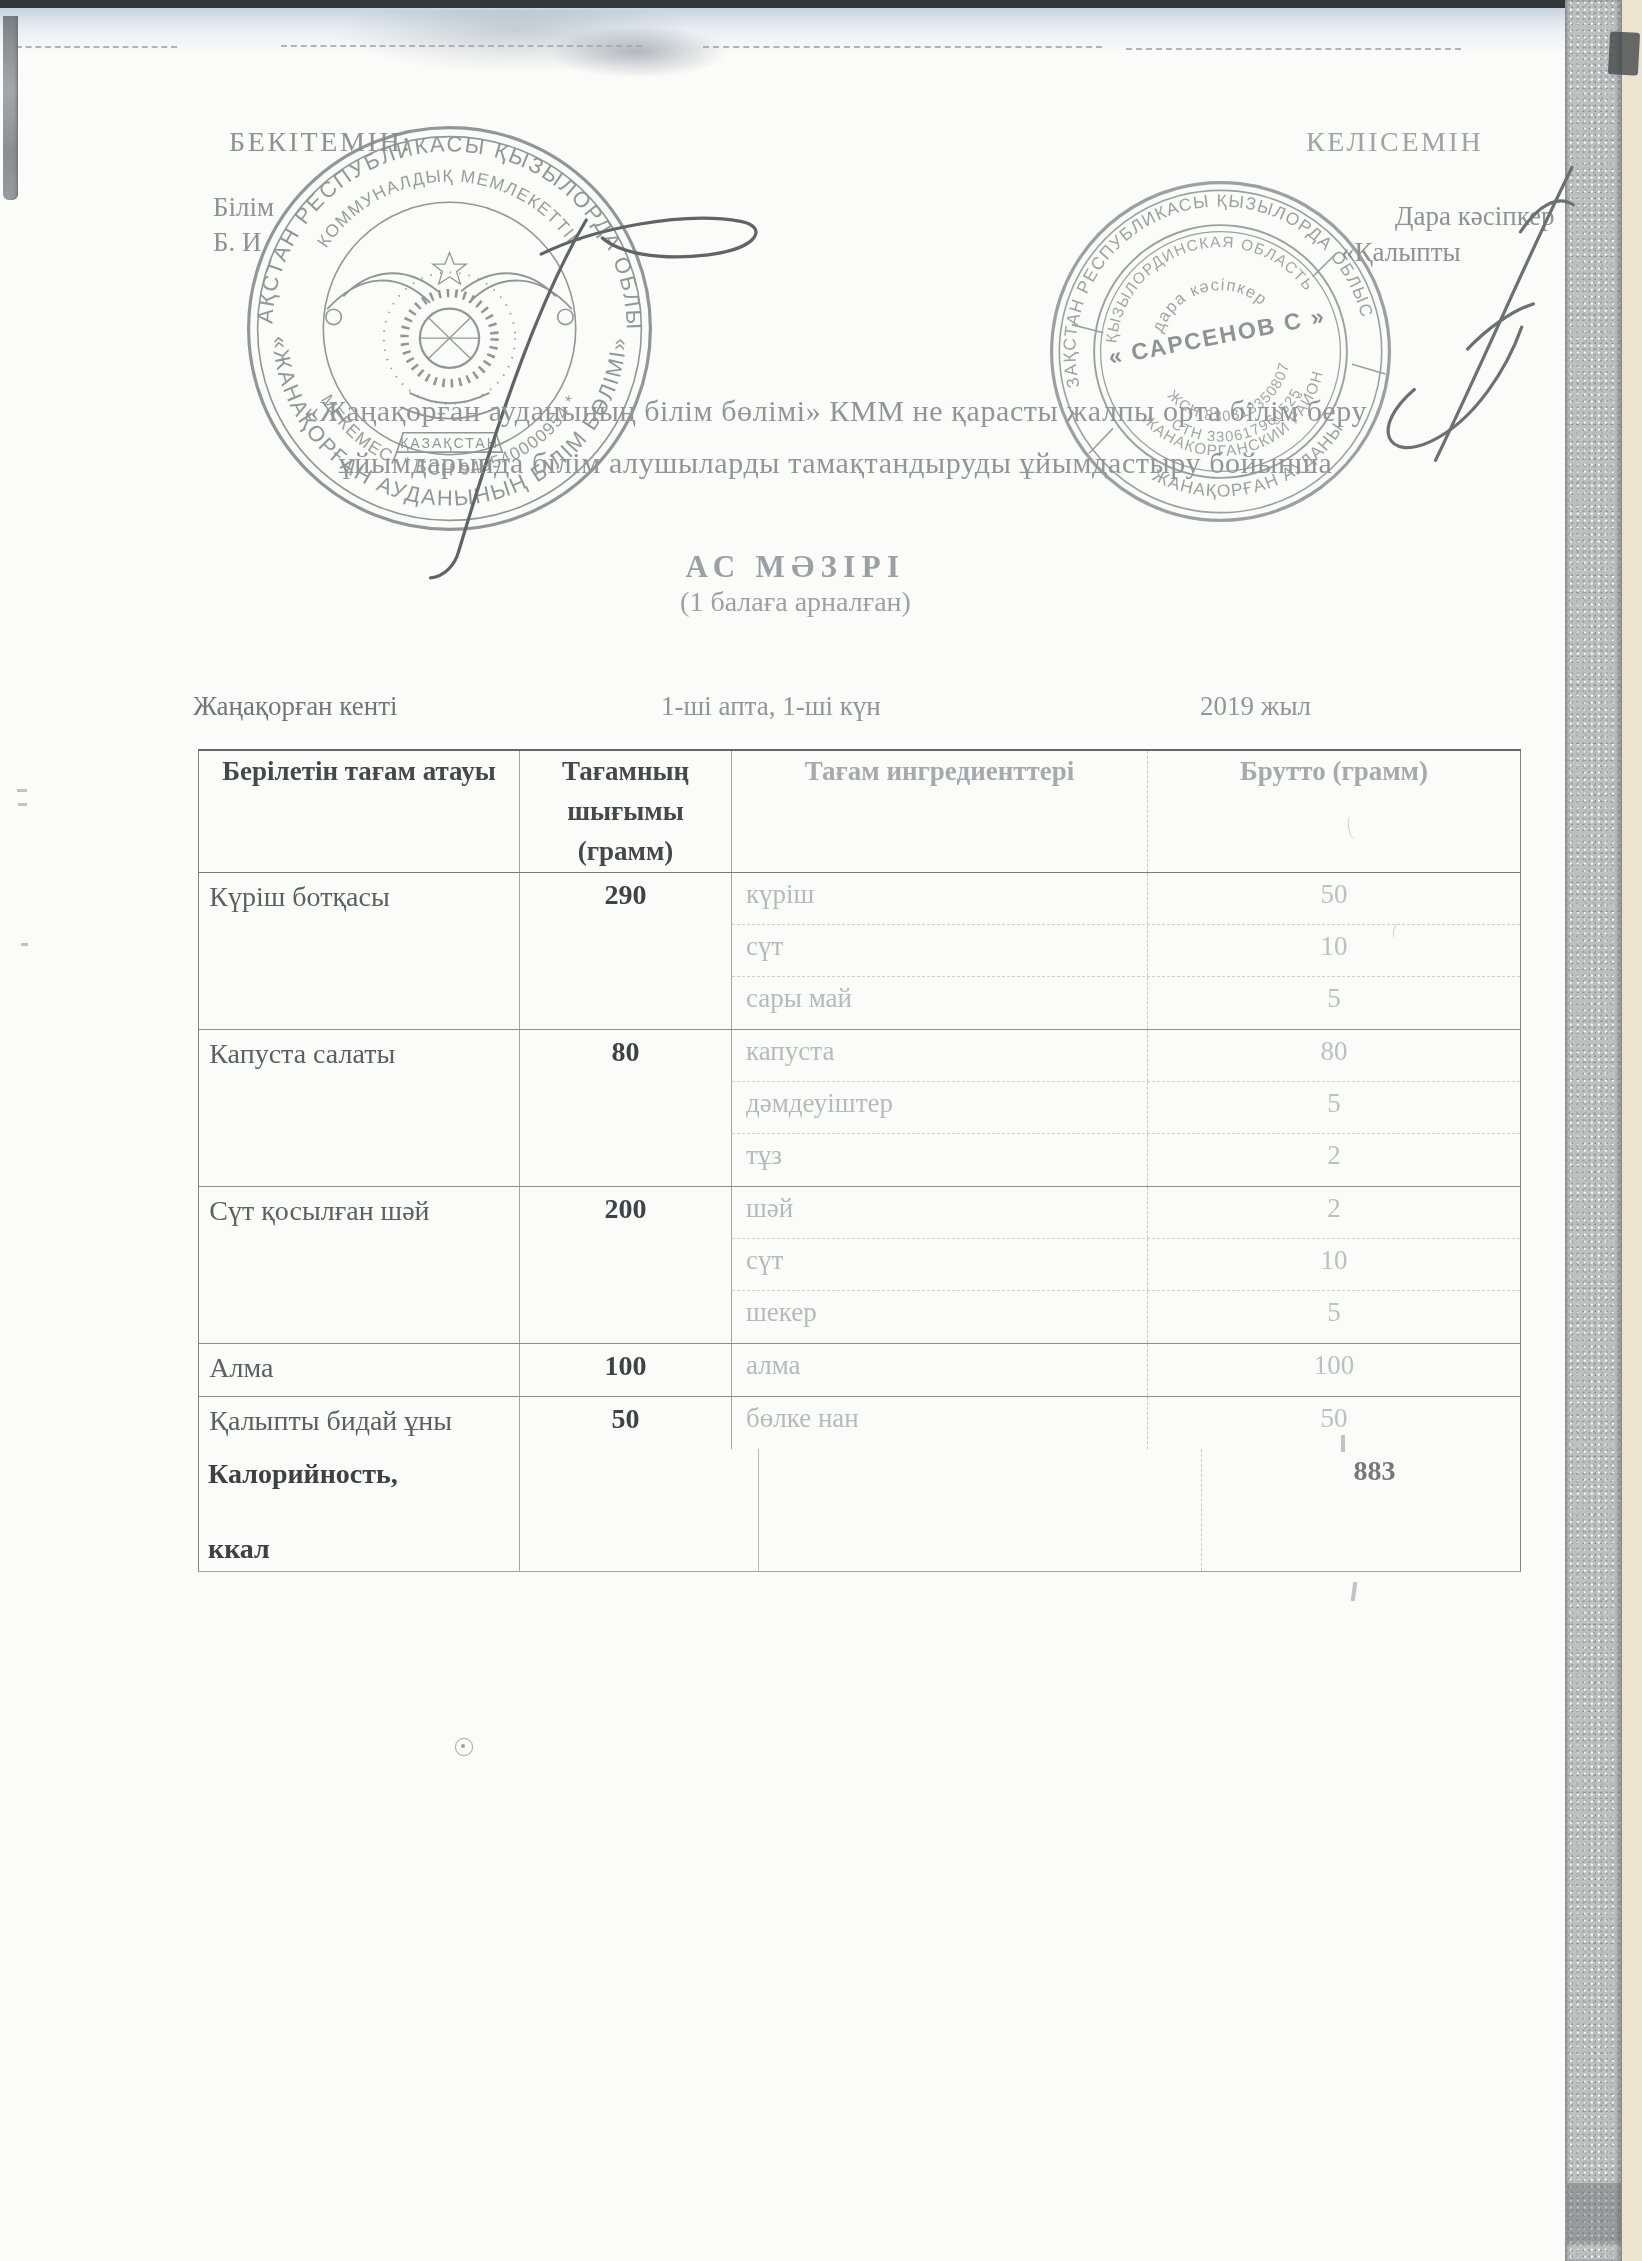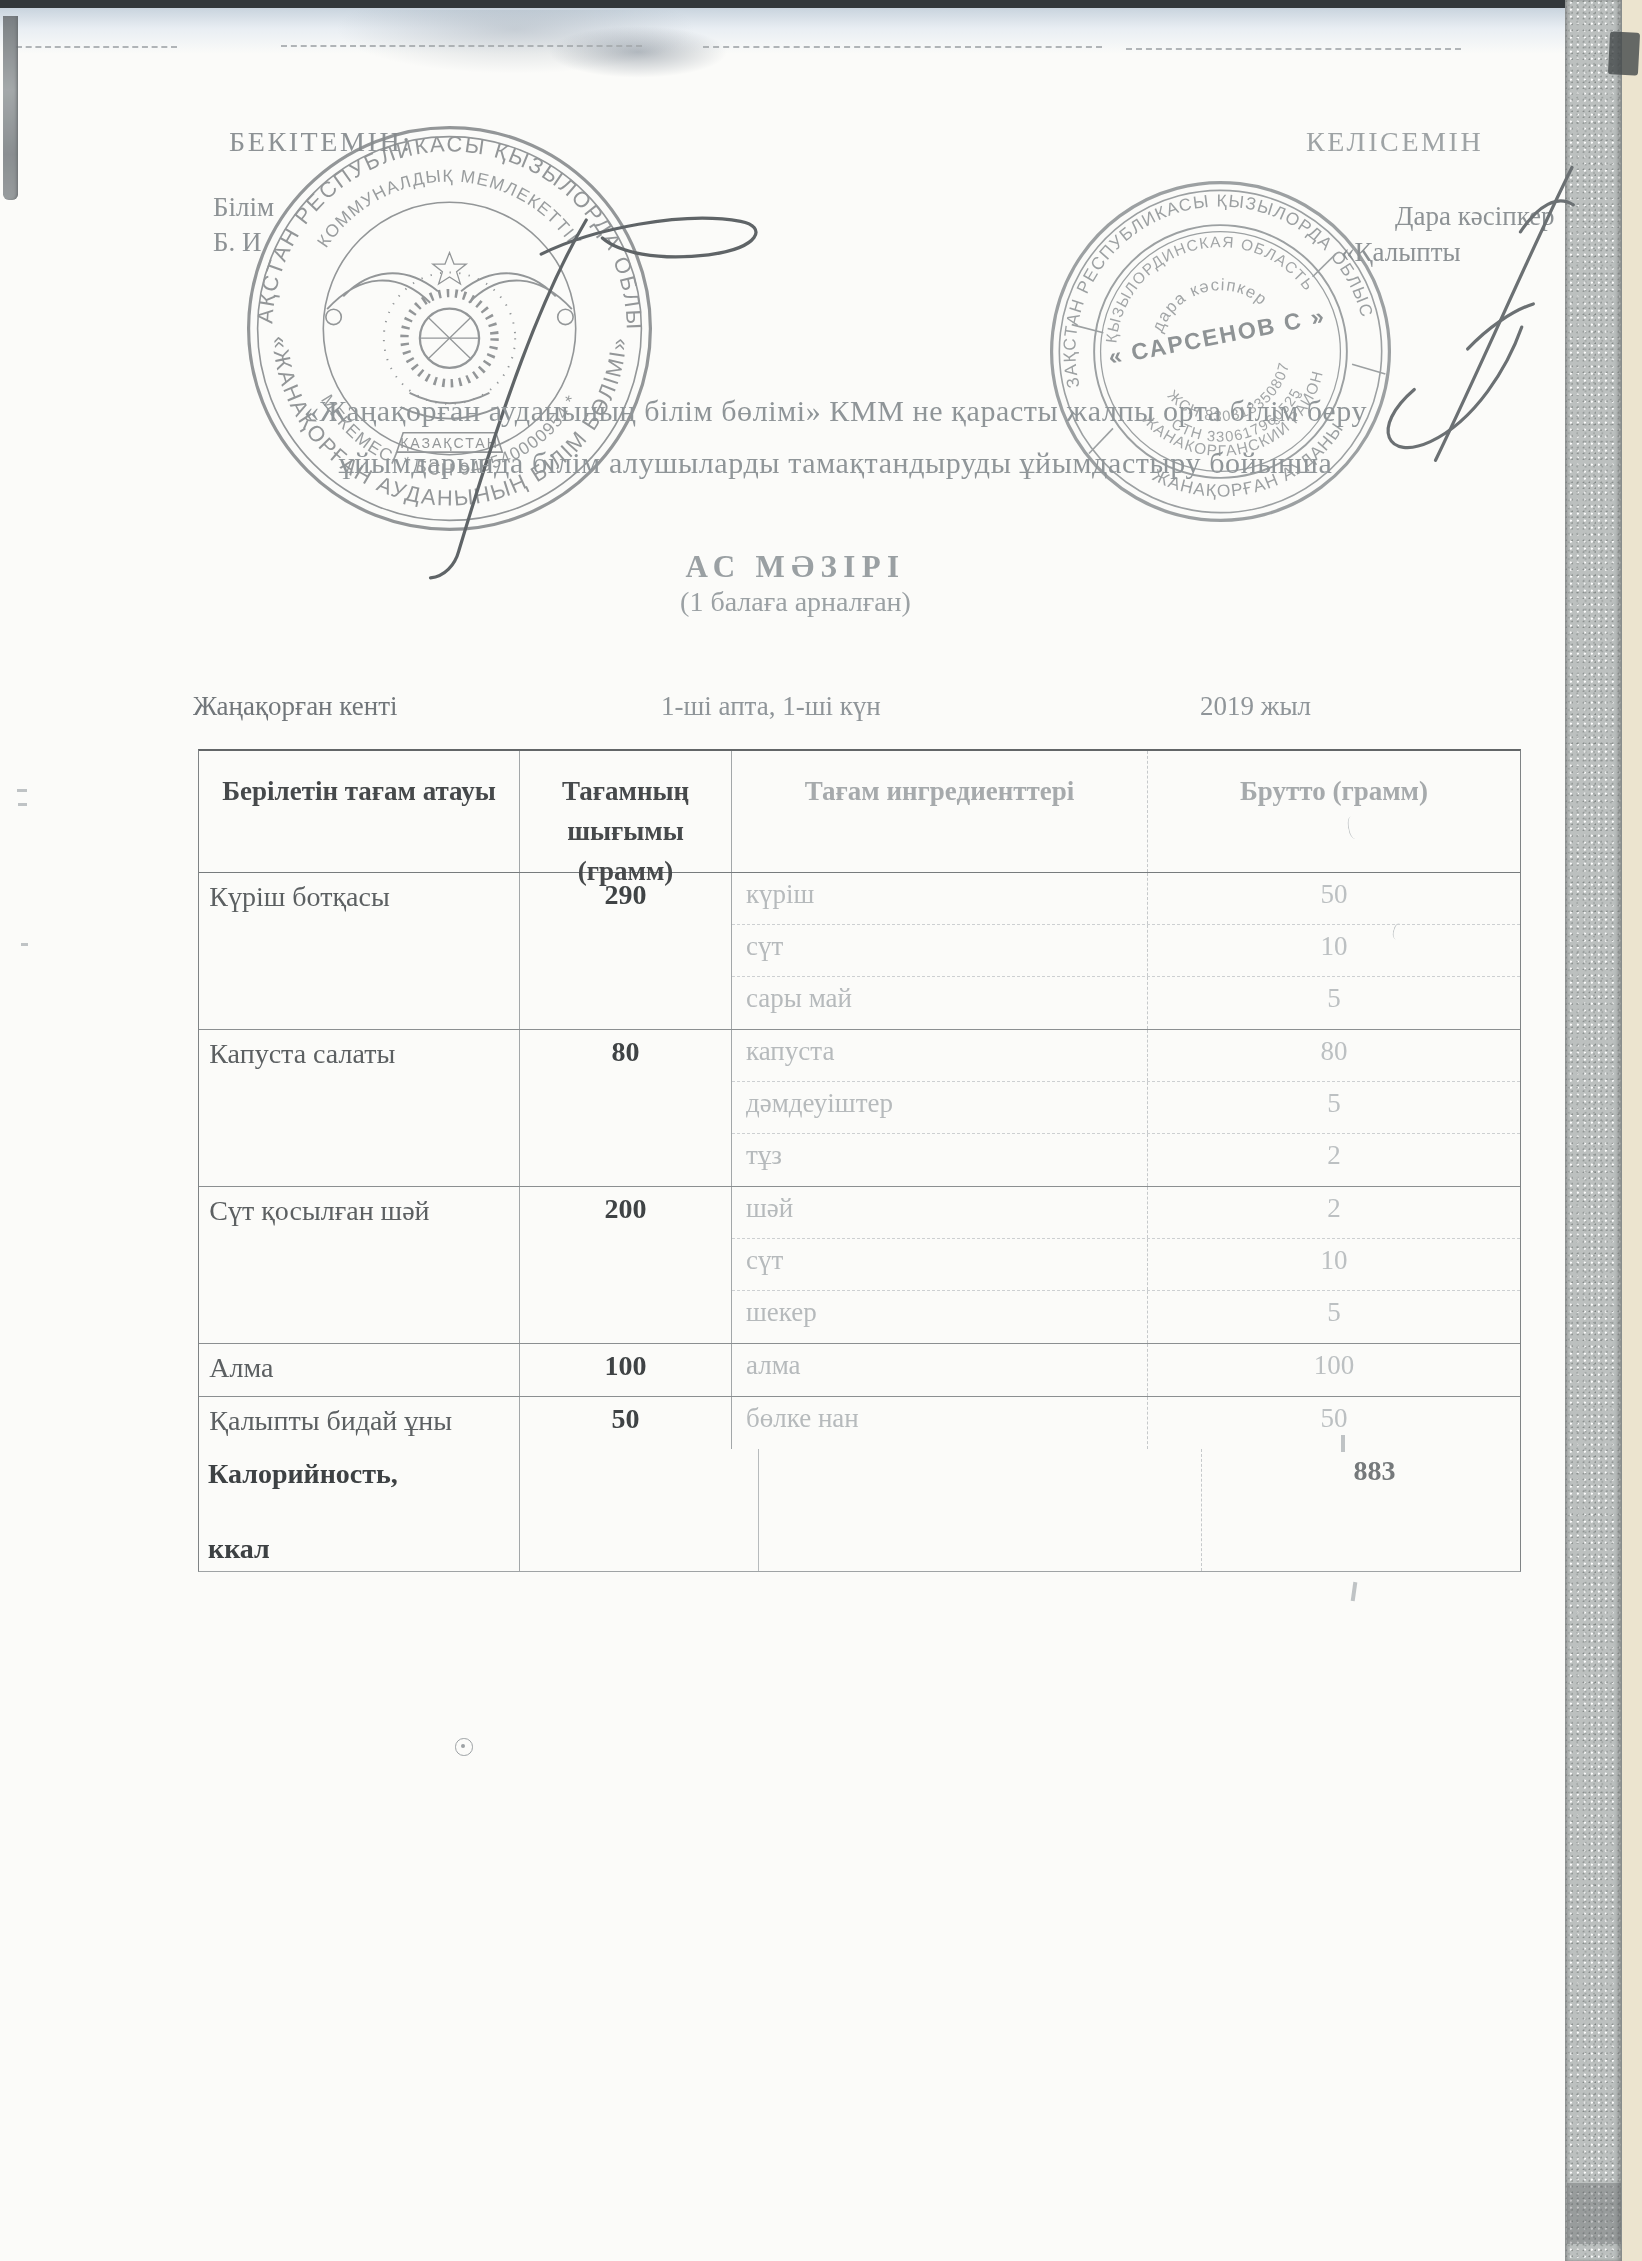--- a/index.html
+++ b/index.html
@@ -43,21 +43,21 @@
   .intro{position:absolute;left:0;width:1591px;text-align:center;font-size:30px;color:#8f9598;
          letter-spacing:0.6px;white-space:nowrap;padding-left:40px;}
   .menu-title{position:absolute;left:0;width:1591px;text-align:center;font-size:31px;font-weight:bold;
          letter-spacing:6.4px;color:#9aa0a3;}
   .menu-subtitle{position:absolute;left:0;width:1591px;text-align:center;font-size:28px;color:#9ba1a4;}
   .meta-item{position:absolute;font-size:27px;white-space:nowrap;}
   
   .menu-table{position:absolute;left:198px;top:749px;width:1323px;box-sizing:border-box;
         border:1.9px solid #7f8385;border-top:2.6px solid #626668;border-bottom-color:#9fa3a5;background:transparent;}
   .thead{display:flex;height:122px;border-bottom:1.9px solid #777b7d;box-sizing:border-box;}
-  .th{box-sizing:border-box;padding-top:20px;text-align:center;font-weight:bold;font-size:27px;line-height:40px;}
+  .th{box-sizing:border-box;padding-top:0;text-align:center;font-weight:bold;font-size:27px;line-height:40px;}
   .col1{width:321px;border-right:1.3px solid #a3a7a9;}
   .col2{width:212px;border-right:1.3px solid #a3a7a9;}
   .col3{width:416px;border-right:1.3px dashed #c6c9cb;}
   .col4{flex:1;}
   .th.dark{color:#46494b;}
   .th.light{color:#a6aaac;}
   .trow{display:flex;border-bottom:1.9px solid #8b8f91;box-sizing:border-box;}
   .trow:last-of-type{border-bottom:none;}
   .td-dish{box-sizing:border-box;width:321px;border-right:1.3px solid #a3a7a9;font-size:28px;color:#5c6062;
         padding:7.7px 3.9px 0 10.3px;}

